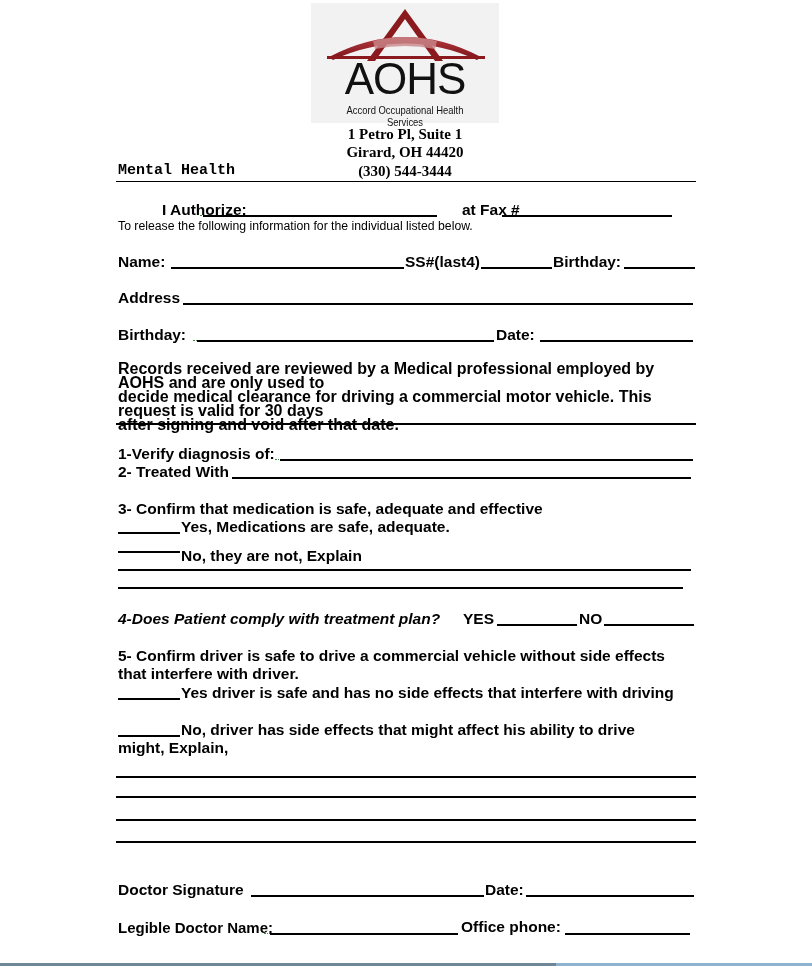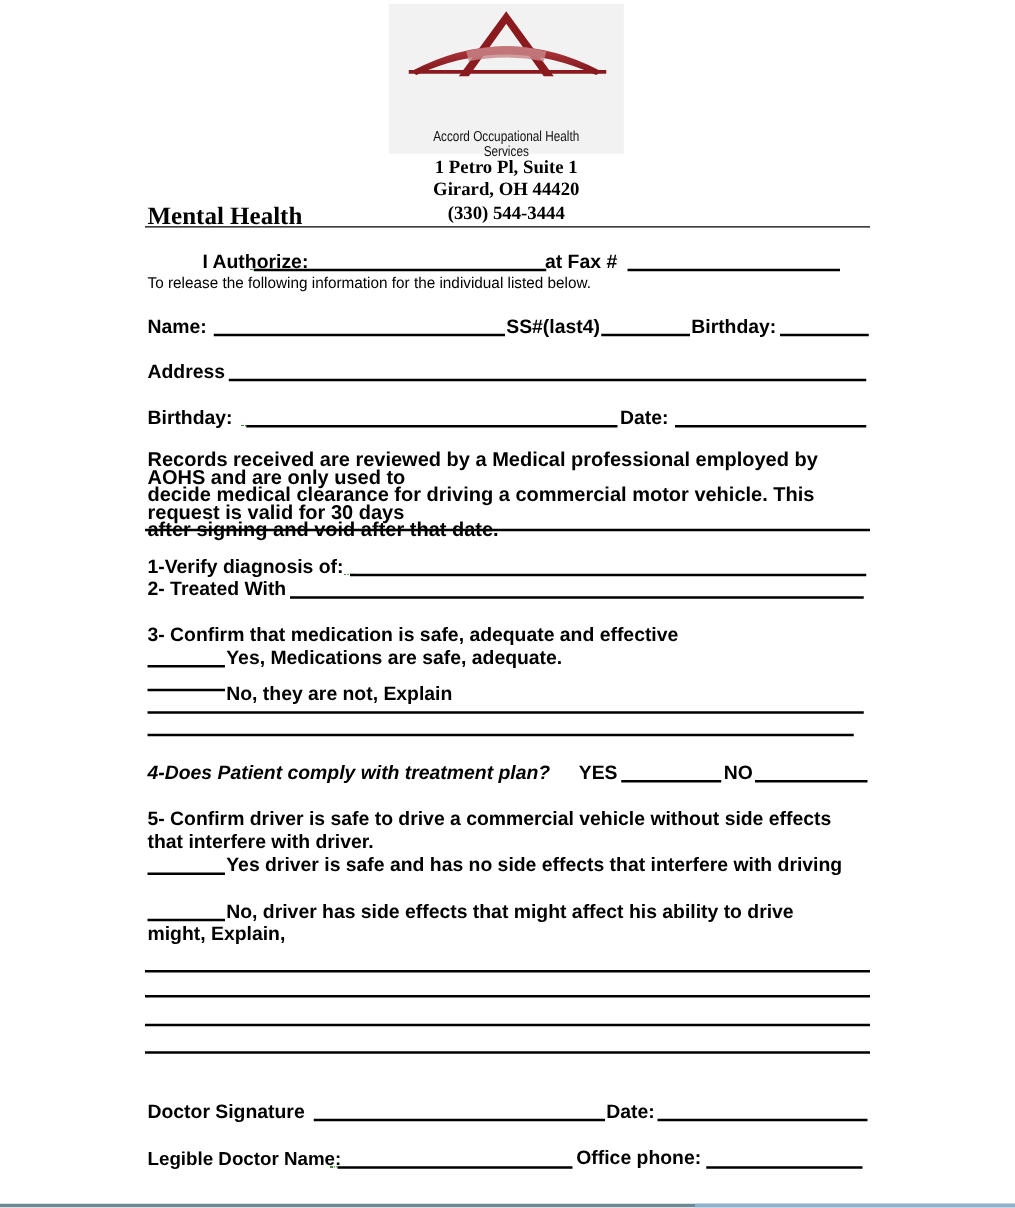--- a/index.html
+++ b/index.html
@@ -19,21 +19,21 @@
   }
   .logo-sub {
     position: absolute; left: 0; width: 188px; top: 101px; text-align: center;
     font-family: "Liberation Sans Narrow", "Liberation Sans", sans-serif;
     font-size: 11.5px; color: #111; transform: scaleX(0.82); transform-origin: center;
   }
   .addr {
     left: 305px; width: 200px; text-align: center;
     font-family: "Liberation Serif", serif; font-weight: bold; font-size: 15px; line-height: 18px;
   }
-  .serif-b { font-family: Liberation Serif, serif; font-weight: bold; font-size: 20px; }
+  .serif-b { font-family: Liberation Mono, monospace; font-weight: bold; font-size: 15px; }
   .hr { background: #000; }
   .b16 { font-weight: bold; font-size: 15.5px; white-space: nowrap; }
   .b15 { font-weight: bold; font-size: 15px; white-space: nowrap; }
   .s12 { font-weight: normal; font-size: 12.5px; white-space: nowrap; }
   .small-b { font-weight: bold; font-size: 16px; line-height: 14px; }
   .line { position: absolute; height: 2px; background: #000; }
   .squig { position: absolute; height: 3px; border-bottom: 1px dotted #3a8a3a; }
   .bottom-bar { left: 0; top: 963px; width: 812px; height: 3px; background: #6d8796; }
   .bottom-bar-r { left: 556px; top: 963px; width: 256px; height: 3px; background: #8fb2cf; }
 </style>
@@ -49,33 +49,34 @@
       </linearGradient>
     </defs>
 
     <path d="M94 6 L56 58 L64 58 L94 16 L124 58 L132 58 Z" fill="#8b1a1f"></path>
 
     <path d="M18 54 Q94 14 170 54 L166 57 Q94 24 22 57 Z" fill="url(#archg)"></path>
     <path d="M62 38 Q94 30 126 38 L124 46 Q94 40 64 46 Z" fill="#c9878a" opacity="0.8"></path>
 
     <rect x="16" y="53" width="158" height="3" fill="#8b1a1f"></rect>
   </svg>
+  <div class="logo-letters">AOHS</div>
   <div class="logo-sub">Accord Occupational Health Services</div>
 </div>
 
 <div class="abs addr" style="top:125px;">1 Petro Pl, Suite 1</div>
 <div class="abs addr" style="top:143px;">Girard, OH 44420</div>
 <div class="abs addr" style="top:162px;">(330) 544-3444</div>
 <div class="abs serif-b" style="left:118px; top:162px;">Mental Health</div>
 <div class="abs hr" style="left:116px; top:181px; width:580px; height:1px;"></div>
 
 <div class="abs b16" style="left:118px; top:201px;margin-left:44px;">I Authorize:</div>
 <div class="squig" style="left:200px; top:212px; width:8px;"></div>
 <div class="line" style="left:203px; top:215px; width:234px;"></div>
-<div class="abs b16" style="left:436px; top:201px;text-align:center;">at Fax #</div>
+<div class="abs b16" style="left:462px; top:201px;text-align:center;">at Fax #</div>
 <div class="line" style="left:502px; top:215px; width:170px;"></div>
 <div class="abs s12" style="left:118px; top:219px; transform:scaleX(0.98); transform-origin:left;">To release the following information for the individual listed below.</div>
 
 <div class="abs b16" style="left:118px; top:253px;">Name:</div>
 <div class="line" style="left:171px; top:267px; width:233px;"></div>
 <div class="abs b16" style="left:405px; top:253px;">SS#(last4)</div>
 <div class="line" style="left:481px; top:267px; width:71px;"></div>
 <div class="abs b16" style="left:553px; top:253px;">Birthday:</div>
 <div class="line" style="left:624px; top:267px; width:71px;"></div>
 

